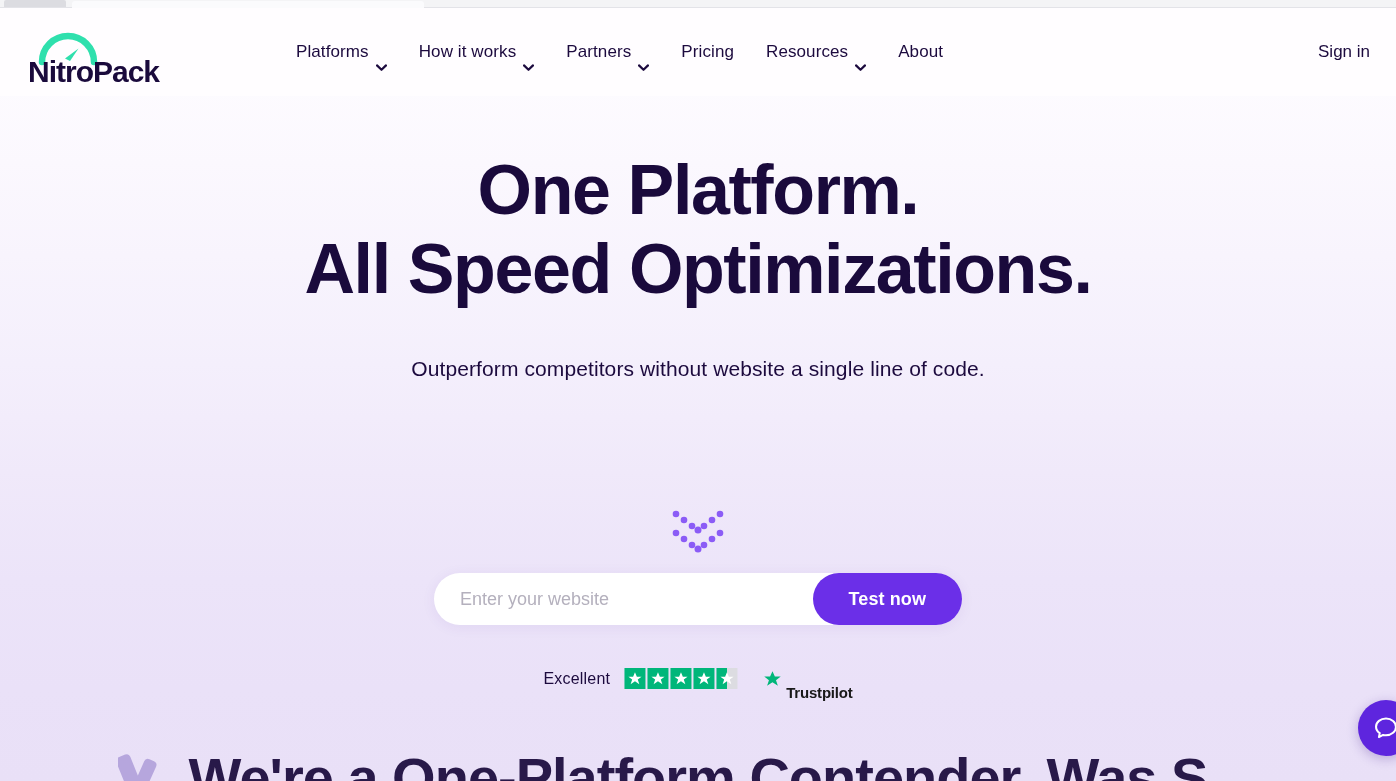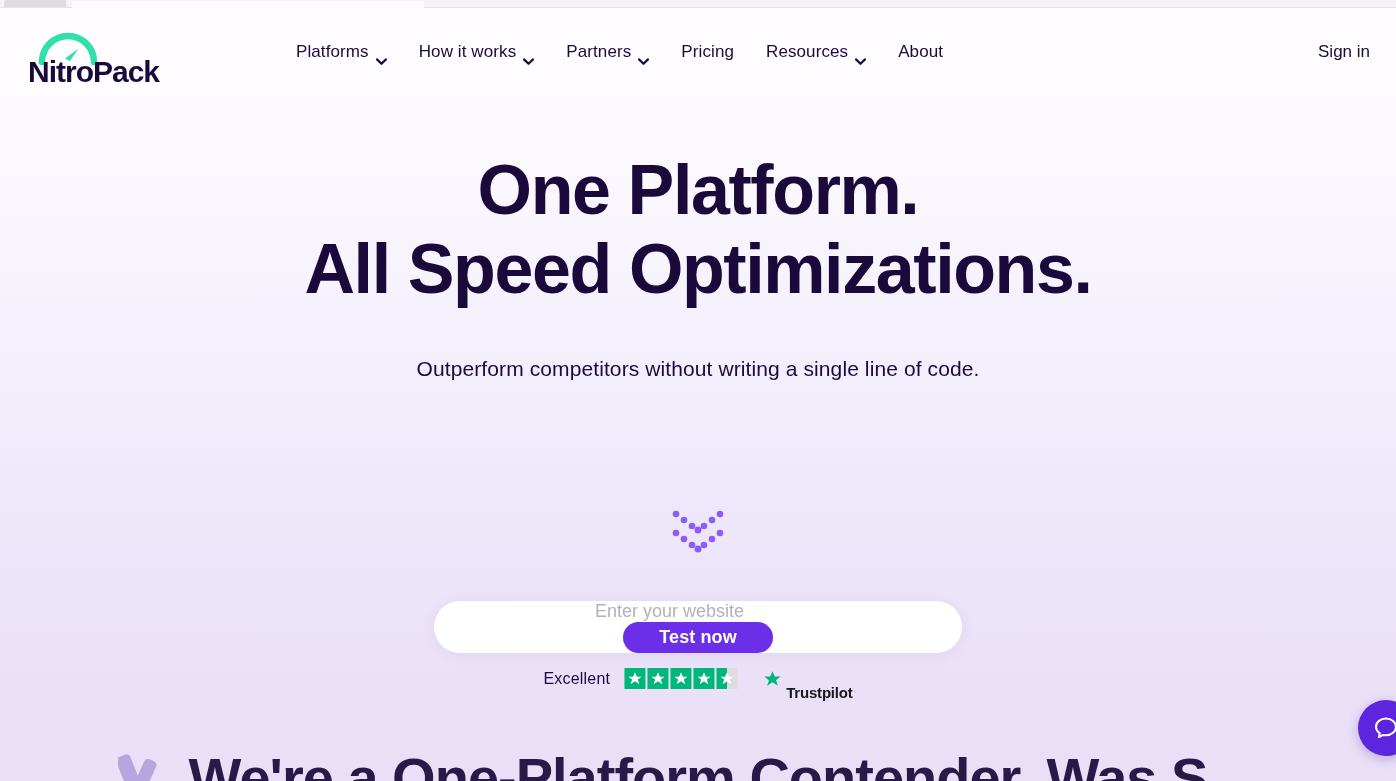--- a/index.html
+++ b/index.html
@@ -51,21 +51,21 @@
     position:absolute; left:28px; top:18px;
     width:148px; height:56px;
   }
   .logo svg { display:block; }
 
   .nav {
     position:absolute; left:296px; top:0; height:88px;
     display:flex; align-items:center; gap:0;
   }
   .nav-item {
-    display:flex; align-items:center; gap:7px;
+    display:flex; align-items:flex-end; gap:7px;
     font-size:17px; color:#1c0a3e; letter-spacing:.1px;
     padding:0 16px; cursor:pointer; white-space:nowrap;
   }
   .nav-item:first-child { padding-left:0; }
   .chev {
     display:inline-block; width:11px; height:7px; position:relative; top:1px;
   }
 
   .actions {
     position:absolute; right:0; top:0; height:88px;
@@ -119,27 +119,26 @@
 
   
   .dots {
     position:absolute; left:50%; transform:translateX(-50%);
     top:413px; width:54px; height:52px;
   }
 
   
   .form {
     position:absolute; left:50%; transform:translateX(-50%);
-    top:505px;
+    top:477px;
     width:528px; height:52px;
     background:#ffffff;
     border-radius:30px;
     display:flex; align-items:center;
     box-shadow:0 2px 14px rgba(84,40,160,.07);
-    flex-direction:column;
   }
   .url-input {
     flex:1; border:none; outline:none; background:transparent;
     font-family:"Liberation Sans", sans-serif;
     font-size:18px; color:#1c0a3e;
     padding-left:26px; height:52px;
   }
   .url-input::placeholder { color:#b4b0bd; }
   .testnow {
     background:#6b2fe8; color:#ffffff;
@@ -268,21 +267,21 @@
     </div>
   </div>
 
   <div class="hero">
 
     <h1 class="headline">
       <span class="hl-line">One Platform.</span>
       <span class="hl-line">All Speed Optimizations.</span>
     </h1>
 
-    <p class="subhead">Outperform competitors without writing a single line of code.</p>
+    <p class="subhead">Outperform competitors without website a single line of code.</p>
 
     <div class="dots">
       <svg width="54" height="52" viewBox="0 0 54 52">
         <g fill="#8b5cf6">
           <circle cx="5" cy="5" r="3.3"></circle>
             <circle cx="13" cy="11" r="3.3"></circle>
           <circle cx="21" cy="17" r="3.3"></circle>
             <circle cx="27" cy="21" r="3.5"></circle>
           <circle cx="33" cy="17" r="3.3"></circle>
             <circle cx="41" cy="11" r="3.3"></circle>

